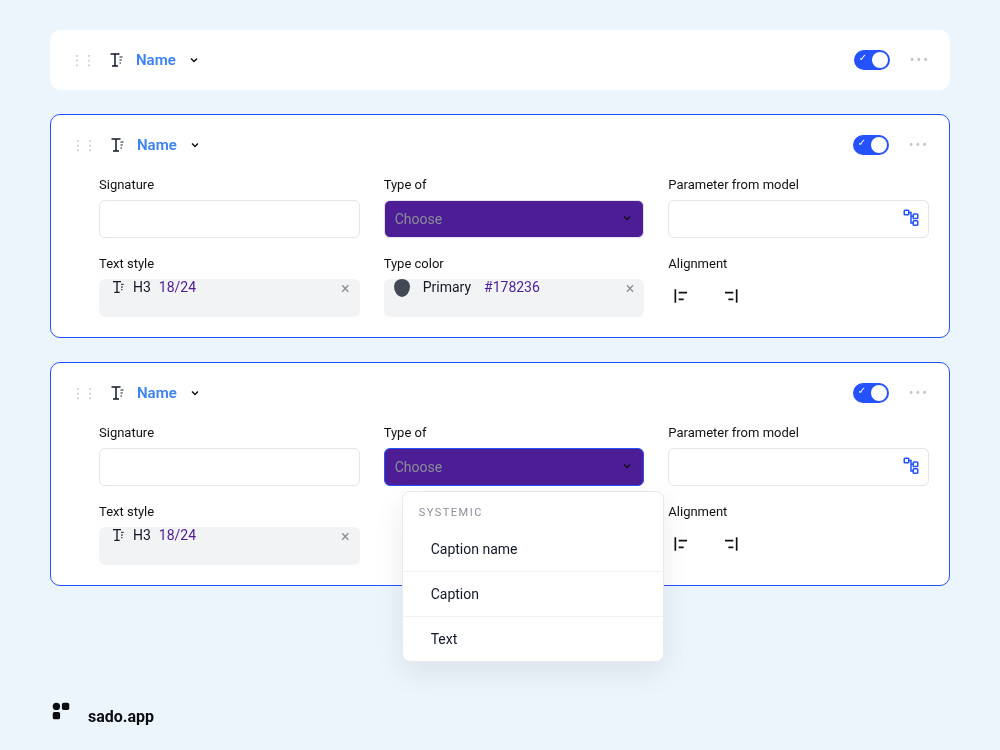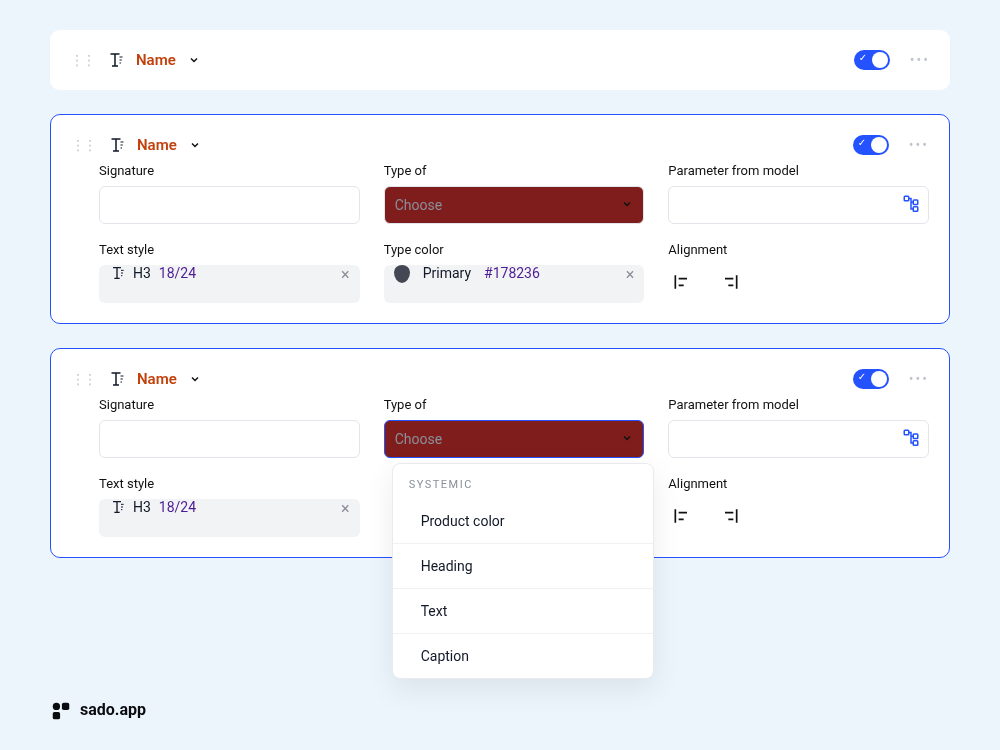--- a/index.html
+++ b/index.html
@@ -31,21 +31,21 @@
   .drag-handle {
     color: #c0c4cc;
     font-size: 14px;
     letter-spacing: -2px;
     cursor: grab;
   }
   .type-icon svg { display: block; }
   .card-title {
     font-size: 15px;
     font-weight: 600;
-    color: #c2410c;
+    color: #3b82f6;
   }
   .chevron { color: #111; }
   .spacer { flex: 1; }
   .toggle {
     width: 36px;
     height: 20px;
     background: #2452ff;
     border-radius: 10px;
     position: relative;
     cursor: pointer;
@@ -70,20 +70,21 @@
     color: #c0c4cc;
     letter-spacing: 2px;
     font-size: 14px;
     cursor: pointer;
     padding-left: 8px;
   }
   .card-body {
     display: grid;
     grid-template-columns: 1fr 1fr 1fr;
     gap: 18px 24px;
+    margin-top: 14px;
     padding-left: 28px;
     padding-bottom: 8px;
   }
   .field-label {
     font-size: 13px;
     color: #111;
     margin-bottom: 8px;
   }
   .text-input {
     width: 100%;
@@ -98,21 +99,21 @@
     height: 38px;
     border: 1px solid #e2e5ea;
     border-radius: 6px;
     padding: 16px 10px;
     font-size: 14px;
     color: #8a8f99;
     display: flex;
     align-items: center;
     justify-content: space-between;
     cursor: pointer;
-    background: #7f1d1d;
+    background: #4c1d95;
   }
   .select-input.open {
     border: 1.5px solid #2452ff;
   }
   .select-chevron { color: #111; }
   .param-input {
     width: 100%;
     height: 38px;
     border: 1px solid #e2e5ea;
     border-radius: 6px;
@@ -186,22 +187,22 @@
     border-top: 1px solid #f0f1f3;
   }
   .dropdown-item:first-of-type {
     border-top: 0;
   }
   .brand {
     position: absolute;
     left: 50px;
     bottom: 24px;
     display: flex;
-    align-items: flex-start;
-    gap: 8px;
+    align-items: flex-end;
+    gap: 16px;
     font-weight: 700;
     font-size: 16px;
     color: #0b0c10;
   }
 </style>
 </head>
 <body>
 
 <div class="card">
   <div class="card-header">
@@ -349,26 +350,25 @@
     <div style="position:relative;">
       <div class="field-label">Type of</div>
       <div class="select-input open">
         <span>Choose</span>
         <span class="select-chevron">
           <svg width="12" height="12" viewBox="0 0 24 24" fill="none" stroke="currentColor" stroke-width="3">
               <path d="M6 9l6 6 6-6"></path>
             </svg>
         </span>
       </div>
-      <div class="dropdown" style="left:8px; top:66px;">
+      <div class="dropdown" style="left:18px; top:66px;">
         <div class="dropdown-header">Systemic</div>
-        <div class="dropdown-item">Product color</div>
-        <div class="dropdown-item">Heading</div>
+        <div class="dropdown-item">Caption name</div>
+        <div class="dropdown-item">Caption</div>
         <div class="dropdown-item">Text</div>
-        <div class="dropdown-item">Caption</div>
       </div>
     </div>
     <div>
       <div class="field-label">Parameter from model</div>
       <div class="param-input">
         <span class="tree-icon">
           <svg width="18" height="18" viewBox="0 0 24 24" fill="none" stroke="currentColor" stroke-width="2">
               <rect x="3" y="3" width="6" height="6" rx="1"></rect>
               <rect x="15" y="8" width="6" height="6" rx="1"></rect>
               <rect x="15" y="17" width="6" height="6" rx="1"></rect>

